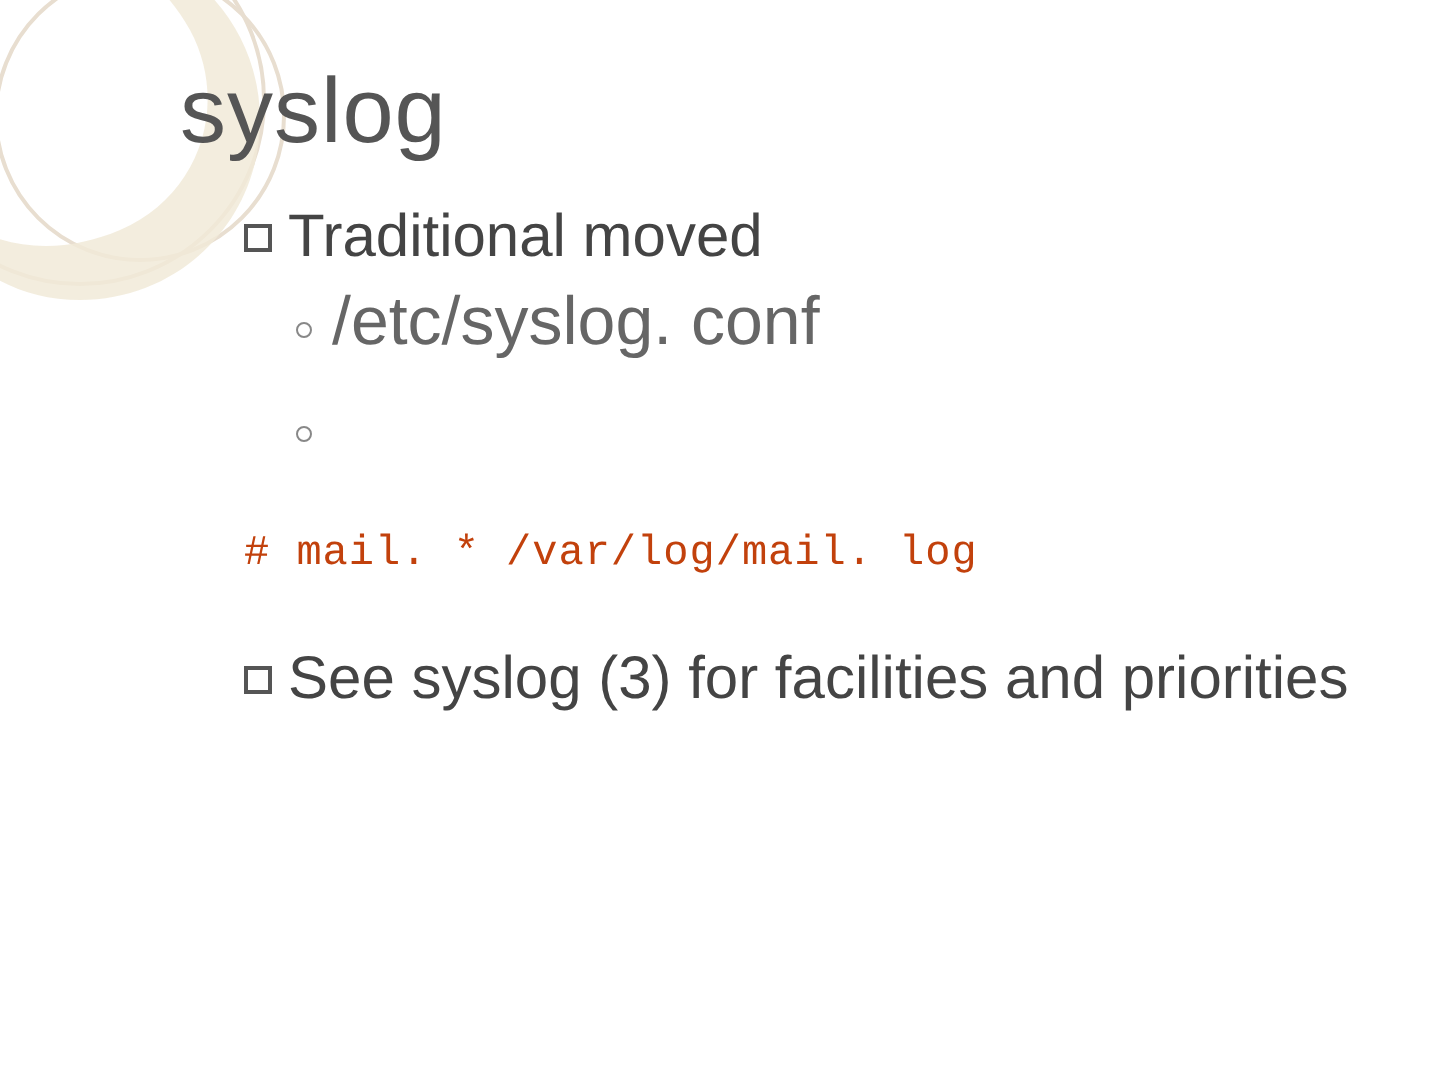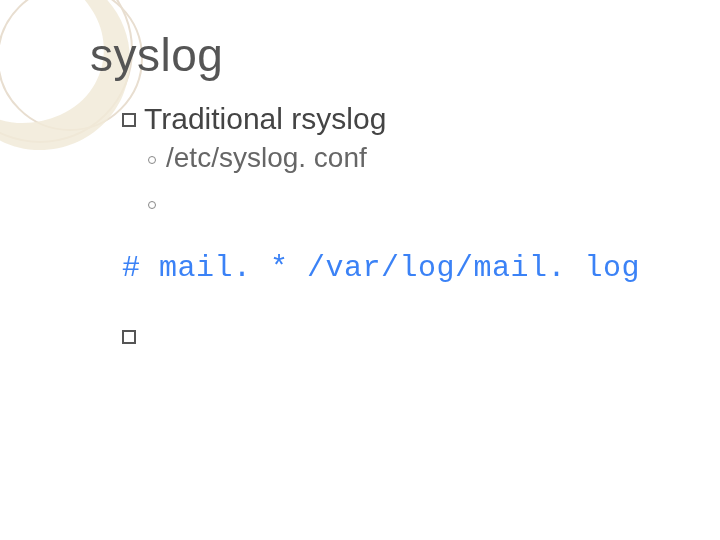--- a/index.html
+++ b/index.html
@@ -49,38 +49,38 @@
     width: 14px;
     height: 14px;
     border: 2px solid #555;
     box-sizing: border-box;
     margin-right: 8px;
     position: relative;
     top: -2px;
   }
   .sub-line {
     margin: 0 1px 10px 26px;
-    font-size: 28px;
+    font-size: 34px;
     color: #666;
   }
   .sub-bullet {
     display: inline-block;
     width: 8px;
     height: 8px;
     border-radius: 50%;
     border: 1.5px solid #888;
     box-sizing: border-box;
     margin-right: 10px;
     position: relative;
     top: -3px;
   }
   .code-line {
     font-family: "Courier New", Courier, monospace;
-    font-size: 30px;
-    color: #3b82f6;
+    font-size: 21px;
+    color: #c2410c;
     margin: 30px 0 30px 0;
     letter-spacing: 0.5px;
   }
 </style>
 </head>
 <body>
 
 <div class="decoration">
   <svg width="220" height="220" viewBox="0 0 220 220">
     <circle cx="110" cy="110" r="92" fill="none" stroke="#e8ded0" stroke-width="2"></circle>
@@ -89,30 +89,30 @@
   </svg>
 </div>
 
 <div class="slide">
 
   <h1 class="title">syslog</h1>
 
   <div class="body">
 
     <div class="bullet-line">
-      <span class="bullet-sq"></span><span>Traditional rsyslog</span>
+      <span class="bullet-sq"></span><span>Traditional moved</span>
     </div>
     <div class="sub-line">
       <span class="sub-bullet"></span><span>/etc/syslog. conf</span>
     </div>
 
     <div class="sub-line">
       <span class="sub-bullet"></span>
     </div>
 
     <div class="code-line"># mail. * /var/log/mail. log</div>
 
     <div class="bullet-line">
-      <span class="bullet-sq"></span>
+      <span class="bullet-sq"></span><span>See syslog (3) for facilities and priorities</span>
     </div>
 
   </div>
 </div>
 
 </body></html>

